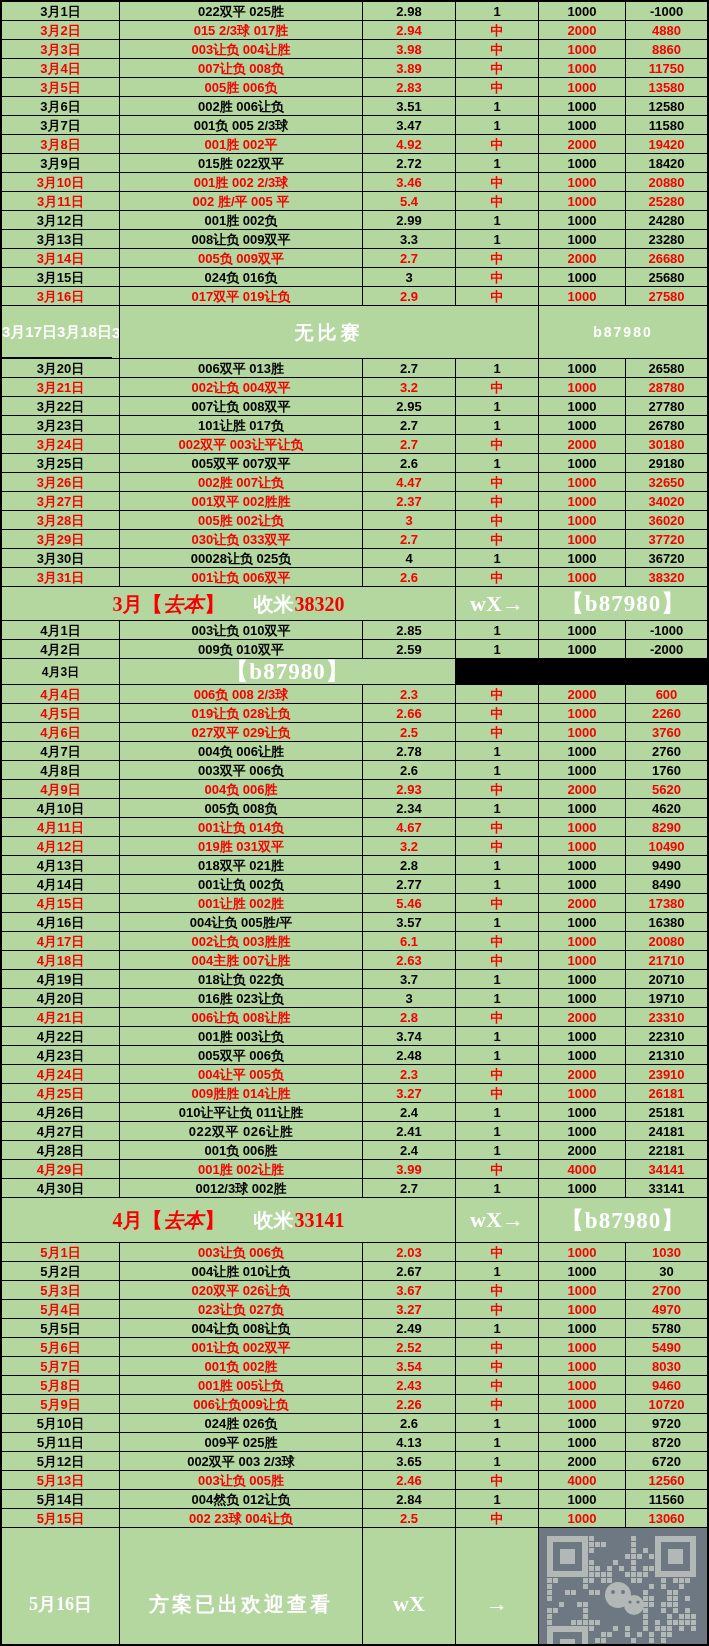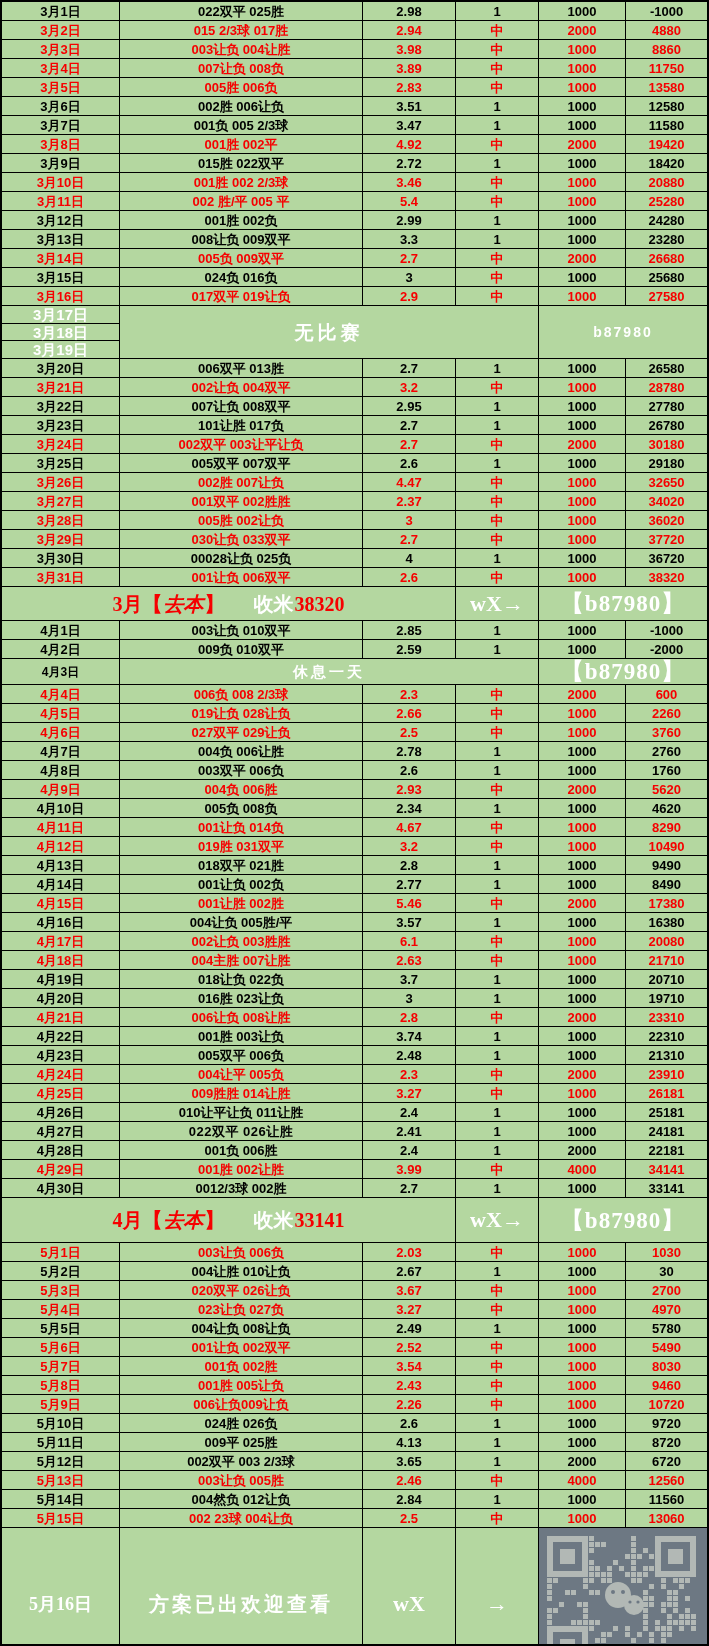--- a/index.html
+++ b/index.html
@@ -22,21 +22,21 @@
     display:flex;align-items:center;justify-content:center;
     font-size:13px;font-weight:700;line-height:1;
     white-space:nowrap;overflow:hidden;
   }
   .span3{grid-column:span 3;}
   .span2{grid-column:span 2;}
   .win .cell{color:#f60000;}
   .res-red{color:#f60000 !important;}
   .desc-bold{font-weight:900;letter-spacing:.5px;}
   
-  .datecol{flex-direction:column;justify-content:stretch;align-items:stretch;padding:0;}
+  .datecol{flex-direction:row;justify-content:stretch;align-items:stretch;padding:0;}
   .datecol .sub{
     flex:1;display:flex;align-items:center;justify-content:center;
     color:#fff;font-size:15px;font-weight:700;border-bottom:1px solid #000;
   }
   .datecol .sub:last-child{border-bottom:none;}
   .nm-label{color:#fff;font-size:19px;letter-spacing:4px;}
   .nm-code{color:#fff;font-size:14px;font-weight:700;letter-spacing:2px;}
   
   .sumlabel{font-family:"Liberation Serif",serif;font-size:20px;gap:1px;}
   .sumlabel .seg-red{color:#f60000;}
@@ -314,21 +314,20 @@
     <div class="row r-bet">
       <div class="cell ">4月2日</div>
       <div class="cell ">009负 010双平</div>
       <div class="cell ">2.59</div>
       <div class="cell ">1</div>
       <div class="cell ">1000</div>
       <div class="cell ">-2000</div>
     </div>
     <div class="row r-rest">
       <div class="cell rest-date">4月3日</div>
-      <div class="cell span3 rest-label">休息一天</div>
       <div class="cell span2 bigcode">【b87980】</div>
     </div>
     <div class="row r-bet win">
       <div class="cell ">4月4日</div>
       <div class="cell ">006负 008 2/3球</div>
       <div class="cell ">2.3</div>
       <div class="cell ">中</div>
       <div class="cell ">2000</div>
       <div class="cell ">600</div>
     </div>

